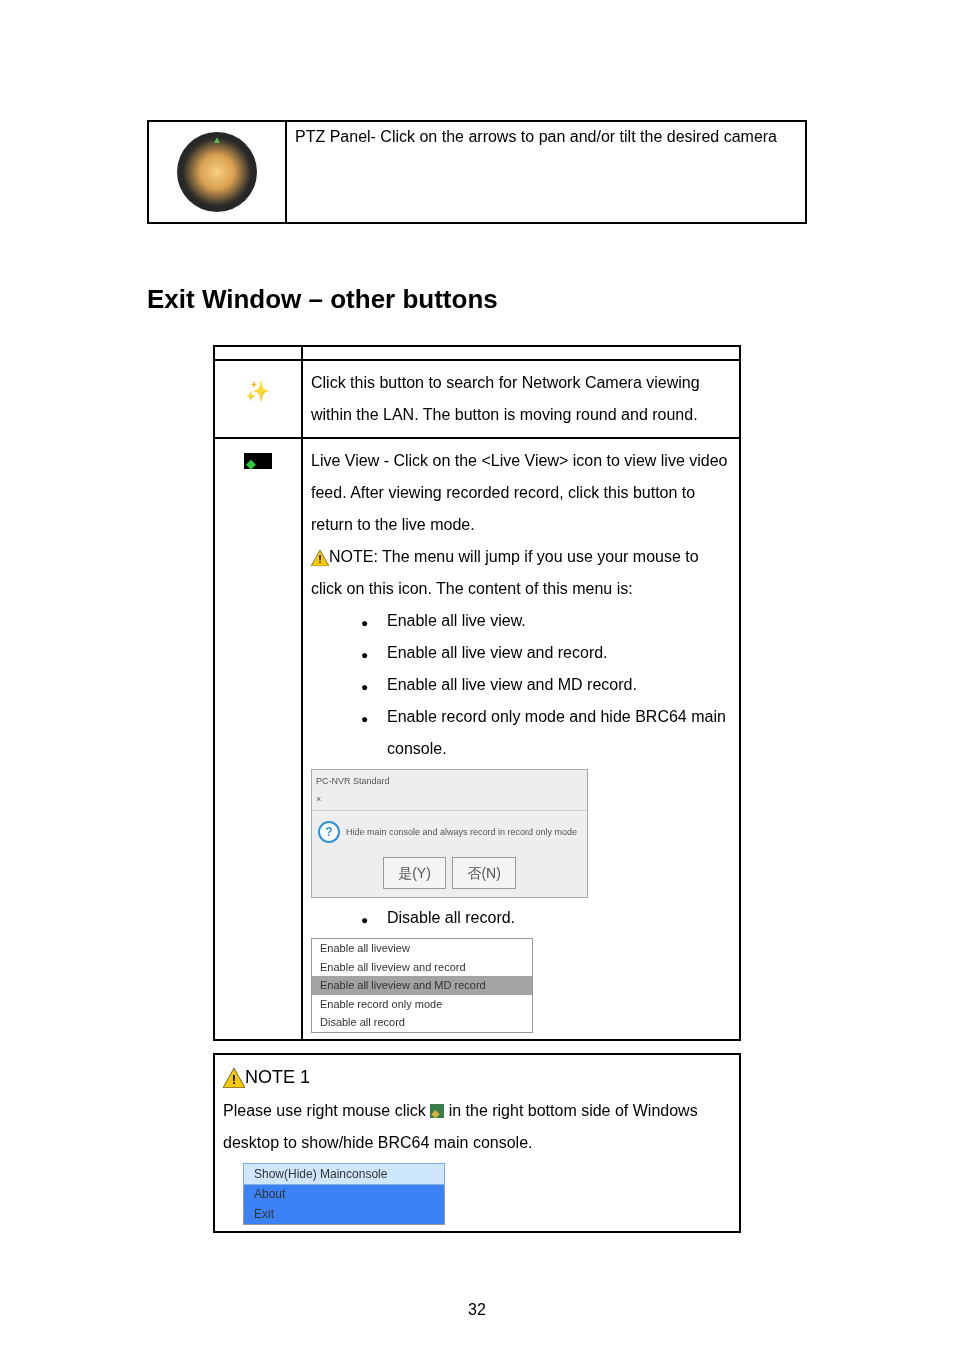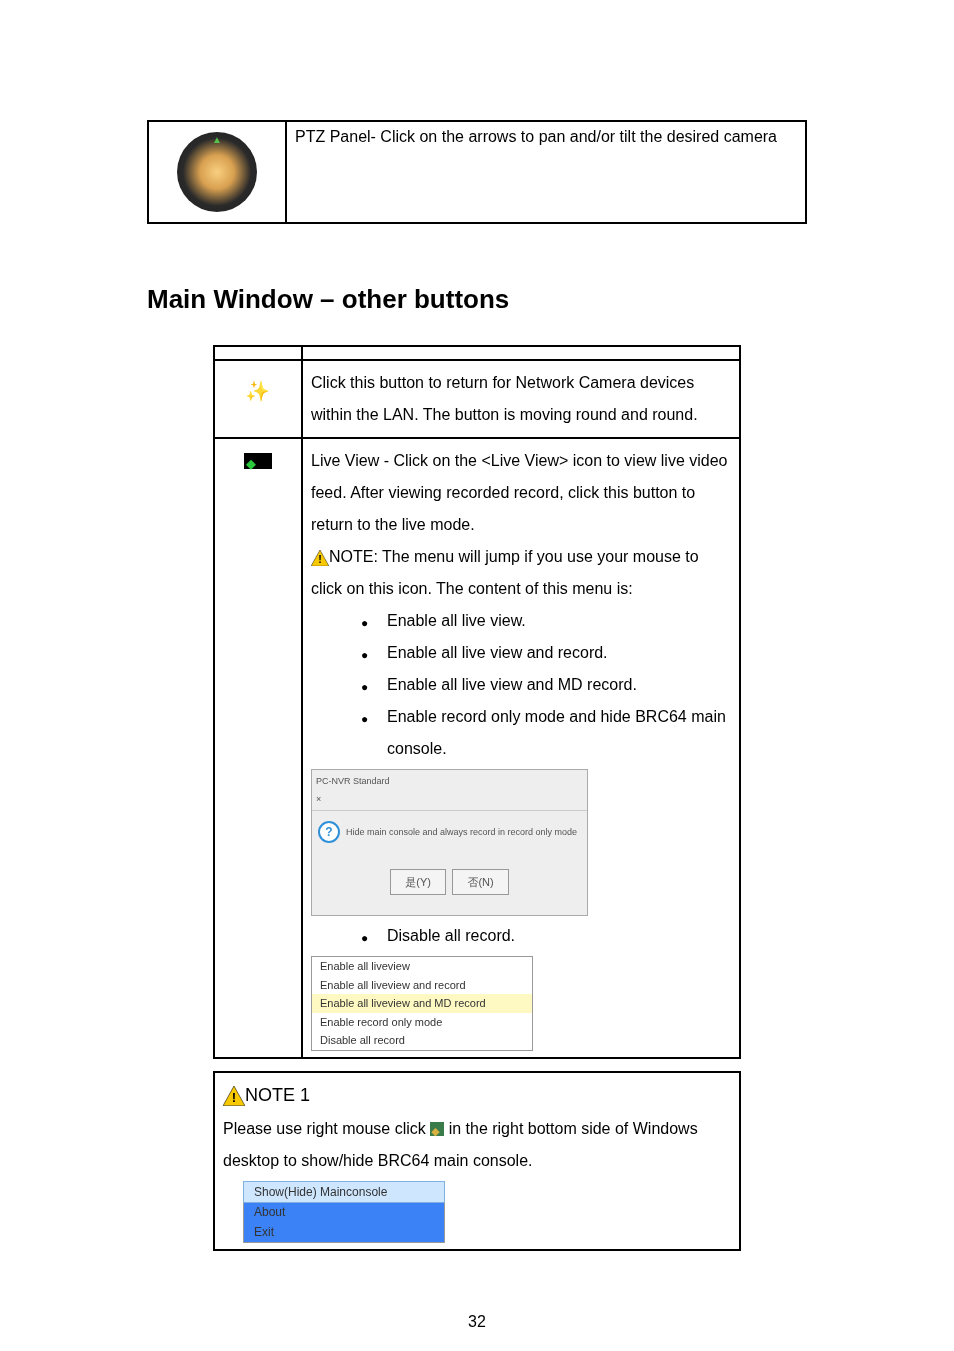--- a/index.html
+++ b/index.html
@@ -148,37 +148,37 @@
   }
   .dialog-btns {
     text-align: center;
     padding: 4px 0 8px 0;
   }
   .dialog-btns span {
     display: inline-block;
     border: 1px solid #999;
     background: #f4f4f4;
     padding: 1px 14px;
-    margin: 12px 2px;
-    font-size: 11px;
+    margin: 0 2px;
+    font-size: 14px;
   }
   .menu-img {
     width: 220px;
     border: 1px solid #999;
     background: #fff;
     font-size: 11px;
     color: #333;
     line-height: 1.5;
     margin-top: 4px;
   }
   .menu-img div {
     padding: 1px 8px;
   }
   .menu-img .hl {
-    background: #fef9c3;
+    background: #a3a3a3;
   }
   .note-box {
     border: 2px solid #000;
     width: 80%;
     margin: 0 auto 12px auto;
     padding: 4px 8px 0 8px;
     box-sizing: border-box;
     font-size: 16px;
     line-height: 2.0;
   }
@@ -206,21 +206,21 @@
     margin: 4px 0 6px 20px;
   }
   .ctx-menu div { padding: 1px 10px; }
   .ctx-menu .hl {
     background: #cfe6ff;
     border: 1px solid #7fb0e0;
     margin: -1px;
   }
   .page-num {
     position: absolute;
-    bottom: 20px;
+    bottom: 32px;
     left: 0; right: 0;
     text-align: center;
     font-size: 16px;
   }
 </style>
 </head>
 <body>
 
 <div class="page">
 
@@ -230,34 +230,34 @@
       <td class="icon-cell">
         <div class="ptz-icon"></div>
       </td>
       <td>
         <span>PTZ Panel- Click on the arrows to pan and/or tilt the desired camera</span>
       </td>
     </tr>
   </tbody>
     </table>
 
-  <div class="heading">Main Window – other buttons</div>
+  <div class="heading">Exit Window – other buttons</div>
 
   <table class="table2">
     <tbody>
         <tr class="thin-row">
       <td class="icon-col"></td>
       <td></td>
     </tr>
     <tr>
       <td class="icon-col">
         <span class="search-icon">✨</span>
       </td>
       <td>
-        <div>Click this button to return for Network Camera devices</div>
+        <div>Click this button to search for Network Camera viewing</div>
         <div>within the LAN. The button is moving round and round.</div>
       </td>
     </tr>
     <tr>
       <td class="icon-col" style="vertical-align:top; padding-top:8px;">
         <span class="live-icon"></span>
       </td>
       <td>
         <div>Live View - Click on the &lt;Live View&gt; icon to view live video</div>
         <div>feed. After viewing recorded record, click this button to</div>

